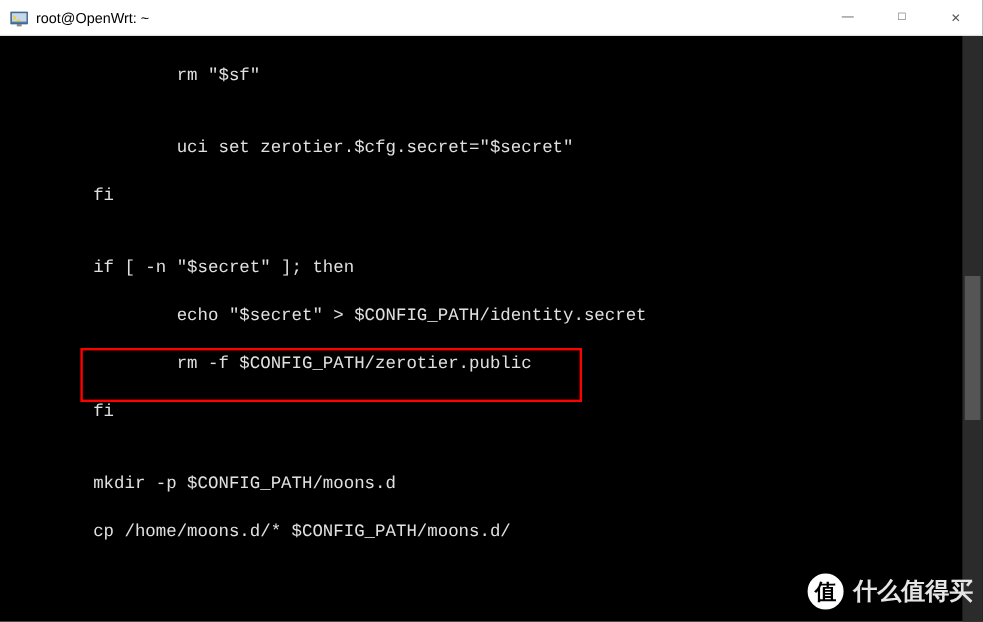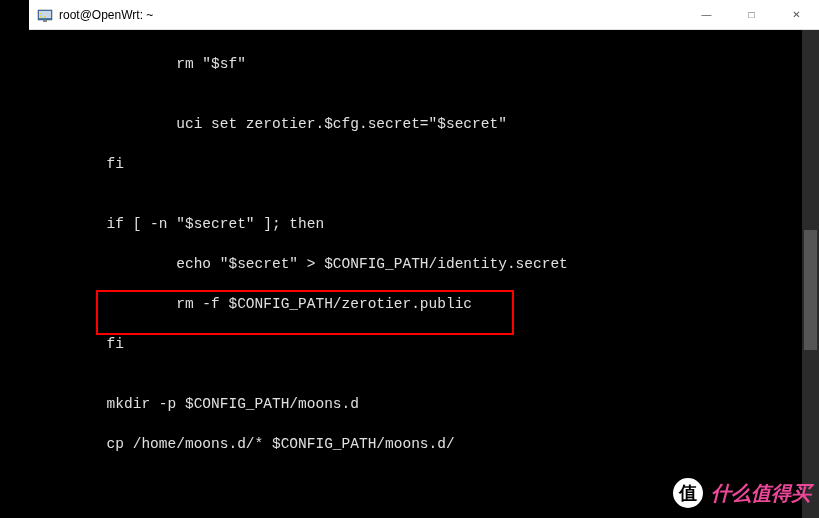--- a/index.html
+++ b/index.html
@@ -13,21 +13,20 @@
       width: 819px;
       height: 518px;
       overflow: hidden;
     }
     .window {
       width: 819px;
       height: 518px;
       background: #000000;
       display: flex;
       flex-direction: column;
-      padding-left: 29px;
     }
     .titlebar {
       height: 30px;
       background: #ffffff;
       display: flex;
       align-items: center;
       border-bottom: 1px solid #e0e0e0;
     }
     .titlebar-icon {
       width: 16px;
@@ -97,25 +96,24 @@
       color: #000;
       font-family: "SimHei", sans-serif;
       font-size: 18px;
       font-weight: bold;
       display: flex;
       align-items: center;
       justify-content: center;
       border: 2px solid #000;
     }
     .watermark-text {
-      color: #ec4899;
+      color: #e5e5e5;
       font-family: "SimHei", "Microsoft YaHei", sans-serif;
       font-size: 20px;
       font-weight: bold;
-      font-style: italic;
     }
     .scrollbar {
       position: absolute;
       right: 0;
       top: 30px;
       width: 17px;
       height: 488px;
       background: #2b2b2b;
     }
     .scrollbar-thumb {

